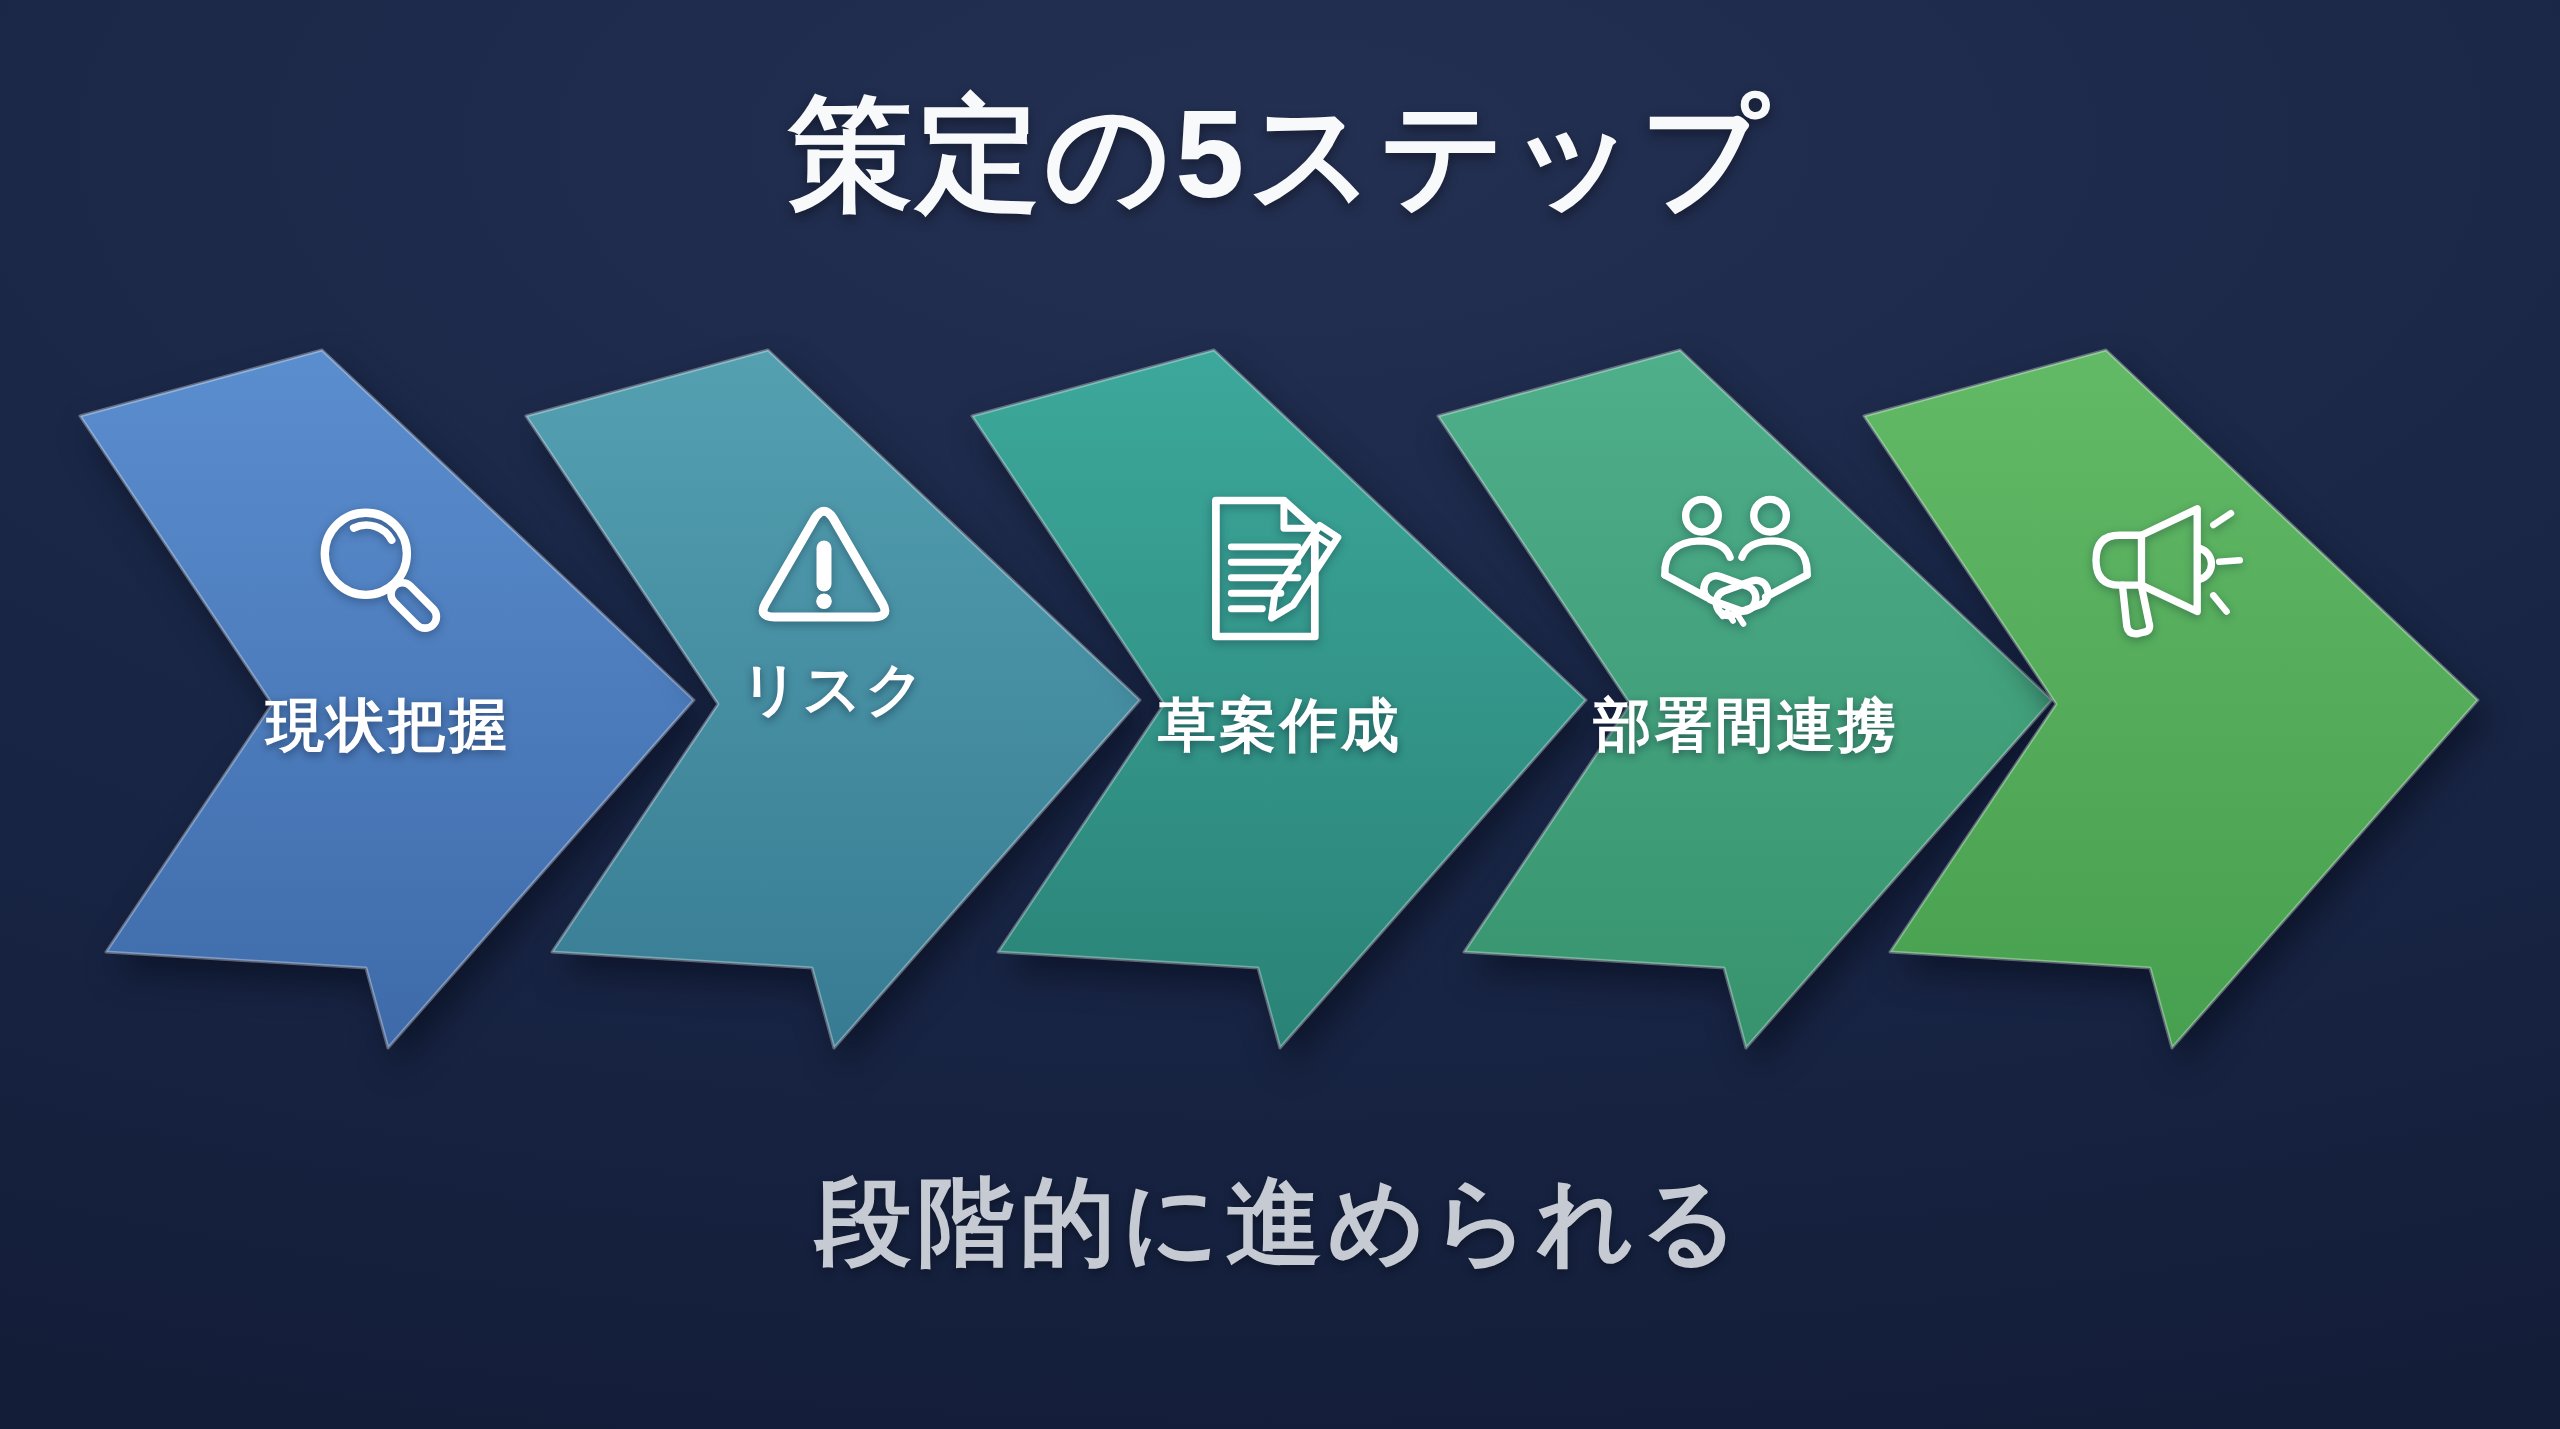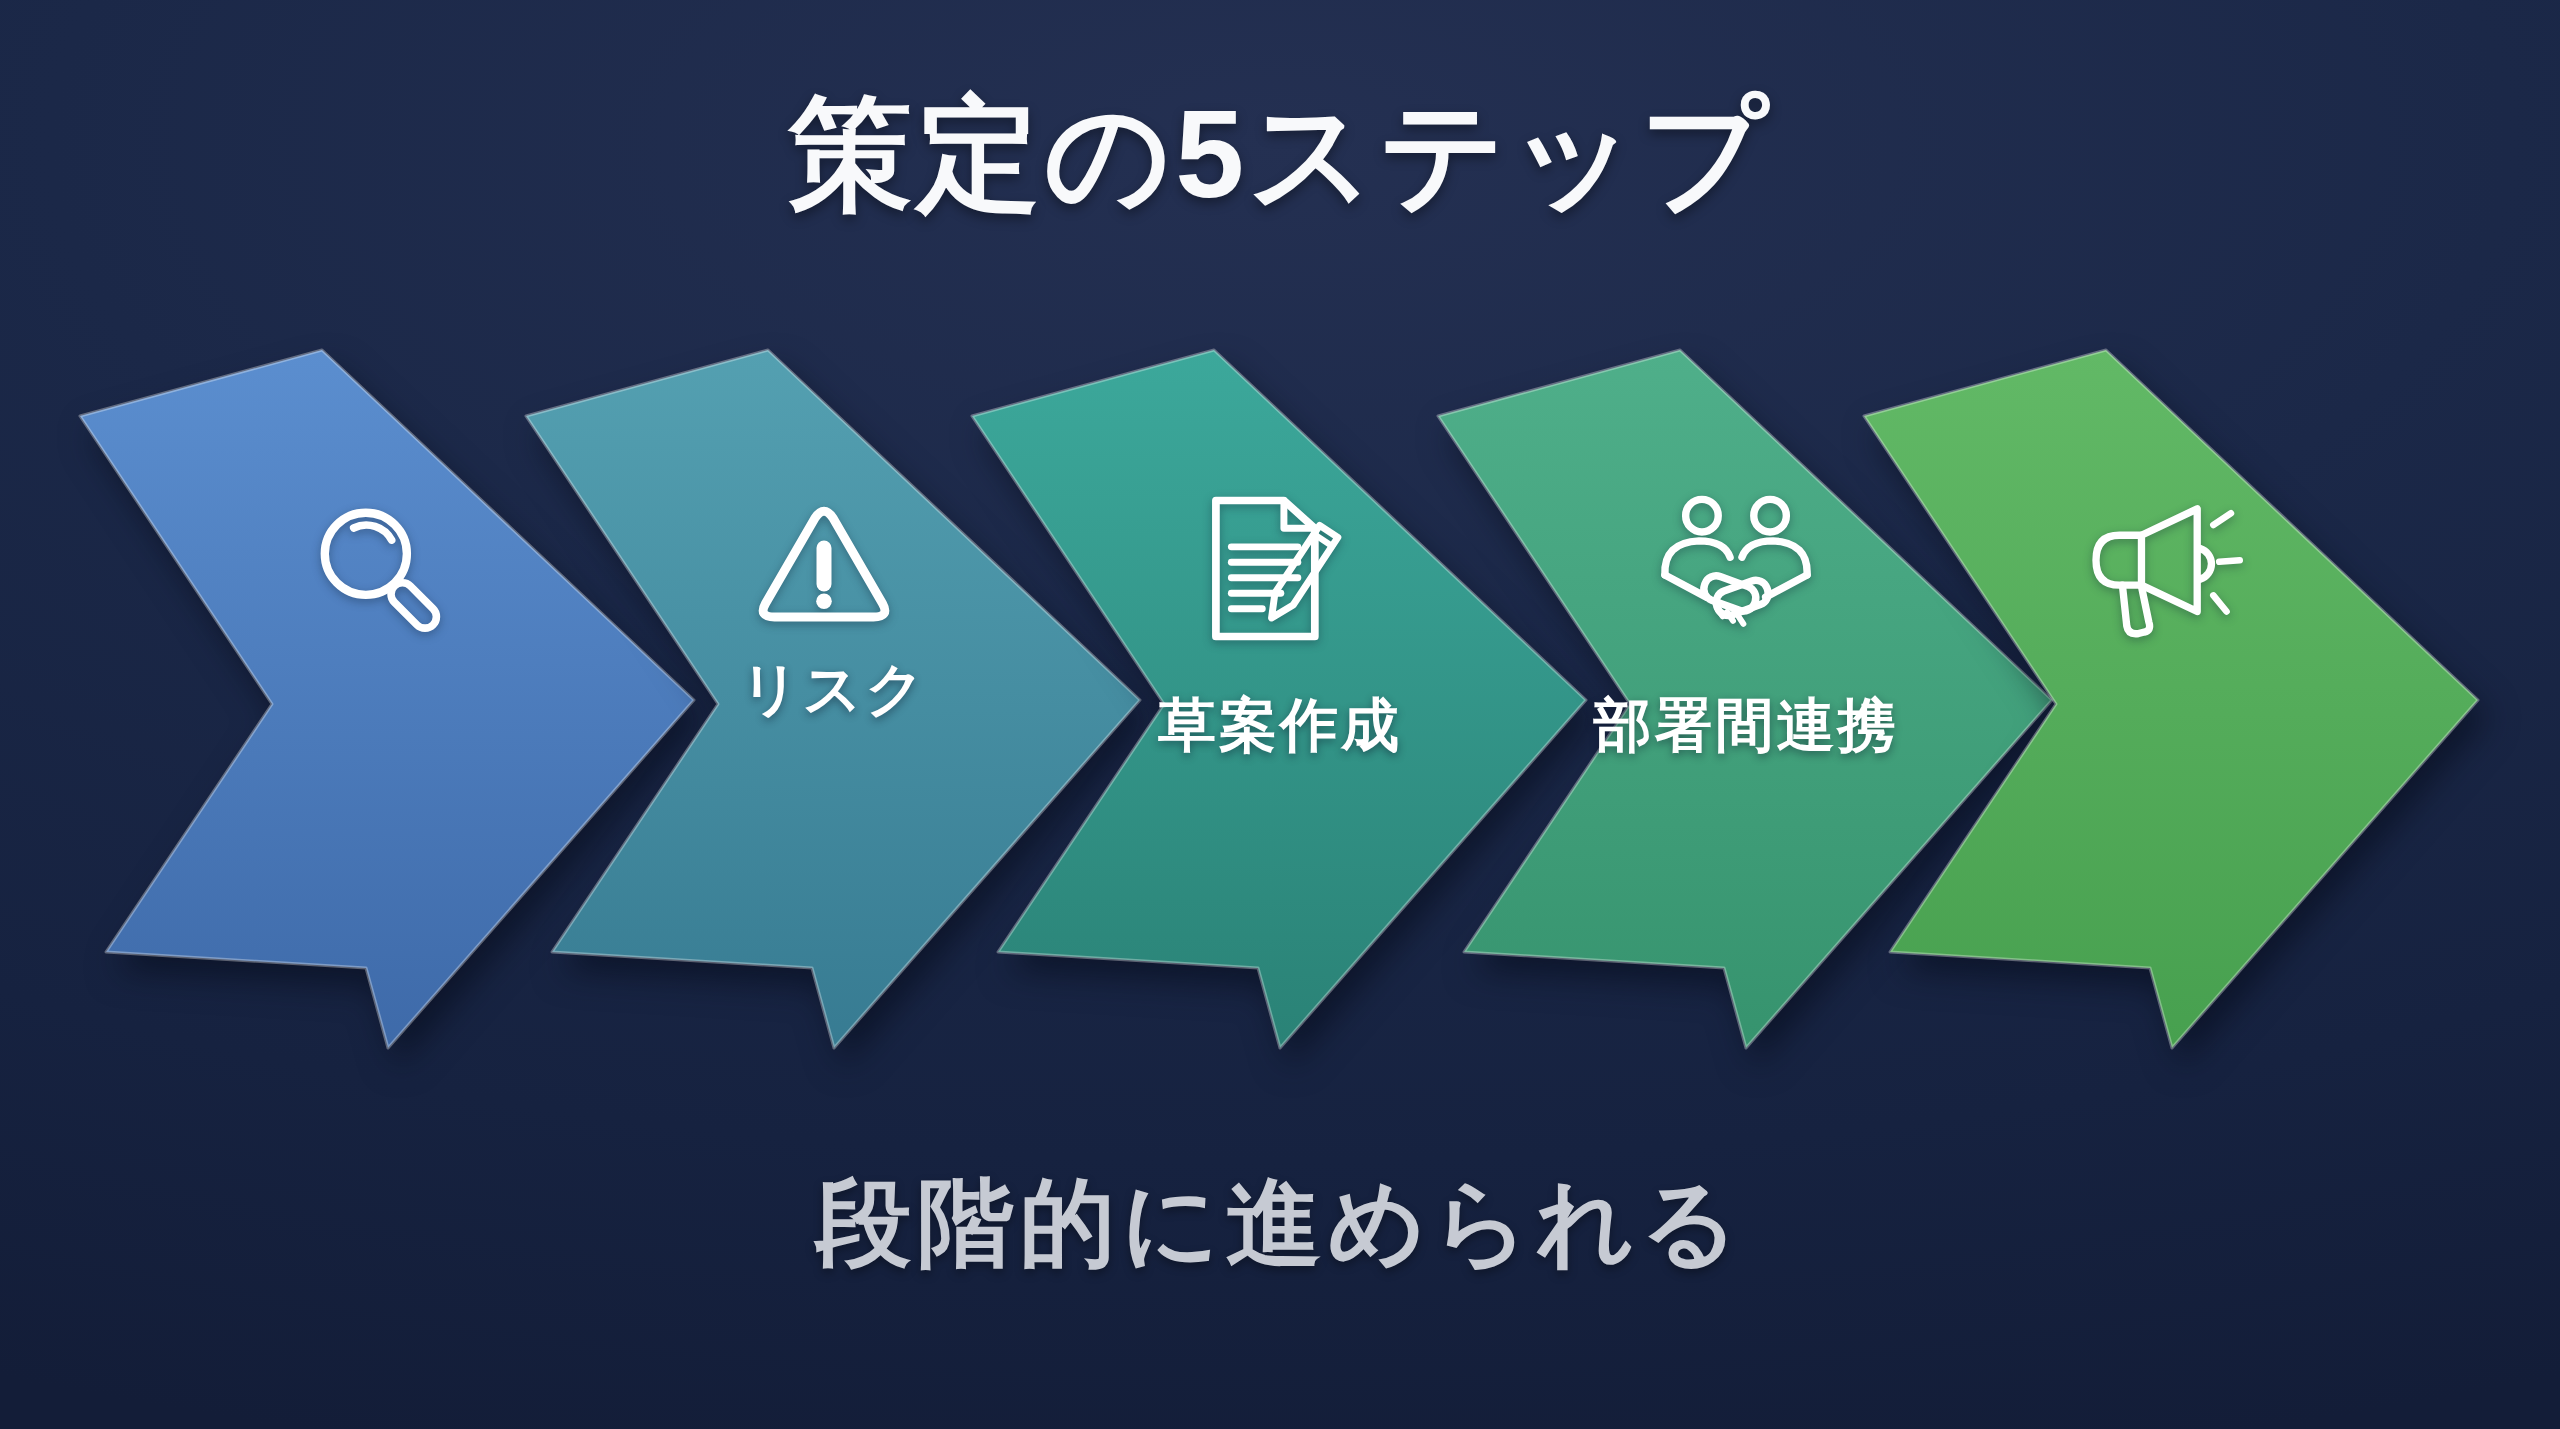--- a/index.html
+++ b/index.html
@@ -12,20 +12,21 @@
     position:absolute; top:88px; left:0; width:100%;
     text-align:center; color:#f8f9fb; font-size:124px; font-weight:700;
     letter-spacing:4px; line-height:132px;
     text-shadow:0 5px 12px rgba(0,0,0,.38);
   }
   .subtitle{
     position:absolute; top:1168px; left:0; width:100%;
     text-align:center; color:#c6cad3; font-size:96px; font-weight:700;
     letter-spacing:6px; line-height:110px;
     text-shadow:0 4px 10px rgba(0,0,0,.35);
+    font-family:Liberation Serif, serif;
   }
   .step{position:absolute; top:348px; width:620px; height:706px;}
   .s1{left:78px;} .s2{left:524px;} .s3{left:970px;} .s4{left:1436px;} .s5{left:1862px;}
   .chev{
     position:absolute; left:0; top:0; width:620px; height:706px; overflow:visible; display:block;
     filter:drop-shadow(10px 18px 16px rgba(4,10,24,.55));
   }
   .chev polygon{stroke:rgba(255,255,255,.32); stroke-width:3; stroke-linejoin:round;}
   .icon{
     position:absolute; left:210px; top:138px; width:180px; height:165px;
@@ -58,20 +59,24 @@
         </linearGradient>
       </defs>
       <polygon points="2,68 244,2 616,352 310,700 288,620 28,604 194,356" fill="url(#g0)"></polygon>
     </svg>
     <div class="icon">
       <svg width="152" height="152" viewBox="0 0 100 100">
         <circle class="pic" cx="42" cy="40" r="27" stroke-width="5.5"></circle>
         <path class="pic" d="M34,23 A19,19 0 0 1 59,31" stroke-width="5"></path>
         <rect class="pic" x="66" y="56" width="15" height="36" rx="7.5" stroke-width="5" transform="rotate(-45 73.5 74)"></rect>
       </svg>
+    </div>
+    <div class="label">
+      <span class="ln">現状把握</span>
+      <span class="ln"></span>
     </div>
   </div>
 
   <div class="step s2">
     <svg class="chev" viewBox="0 0 620 706">
       <defs>
         <linearGradient id="g1" x1="0" y1="0" x2="0" y2="1">
           <stop offset="0" stop-color="#54a0b1"></stop>
           <stop offset="1" stop-color="#377b92"></stop>
         </linearGradient>

